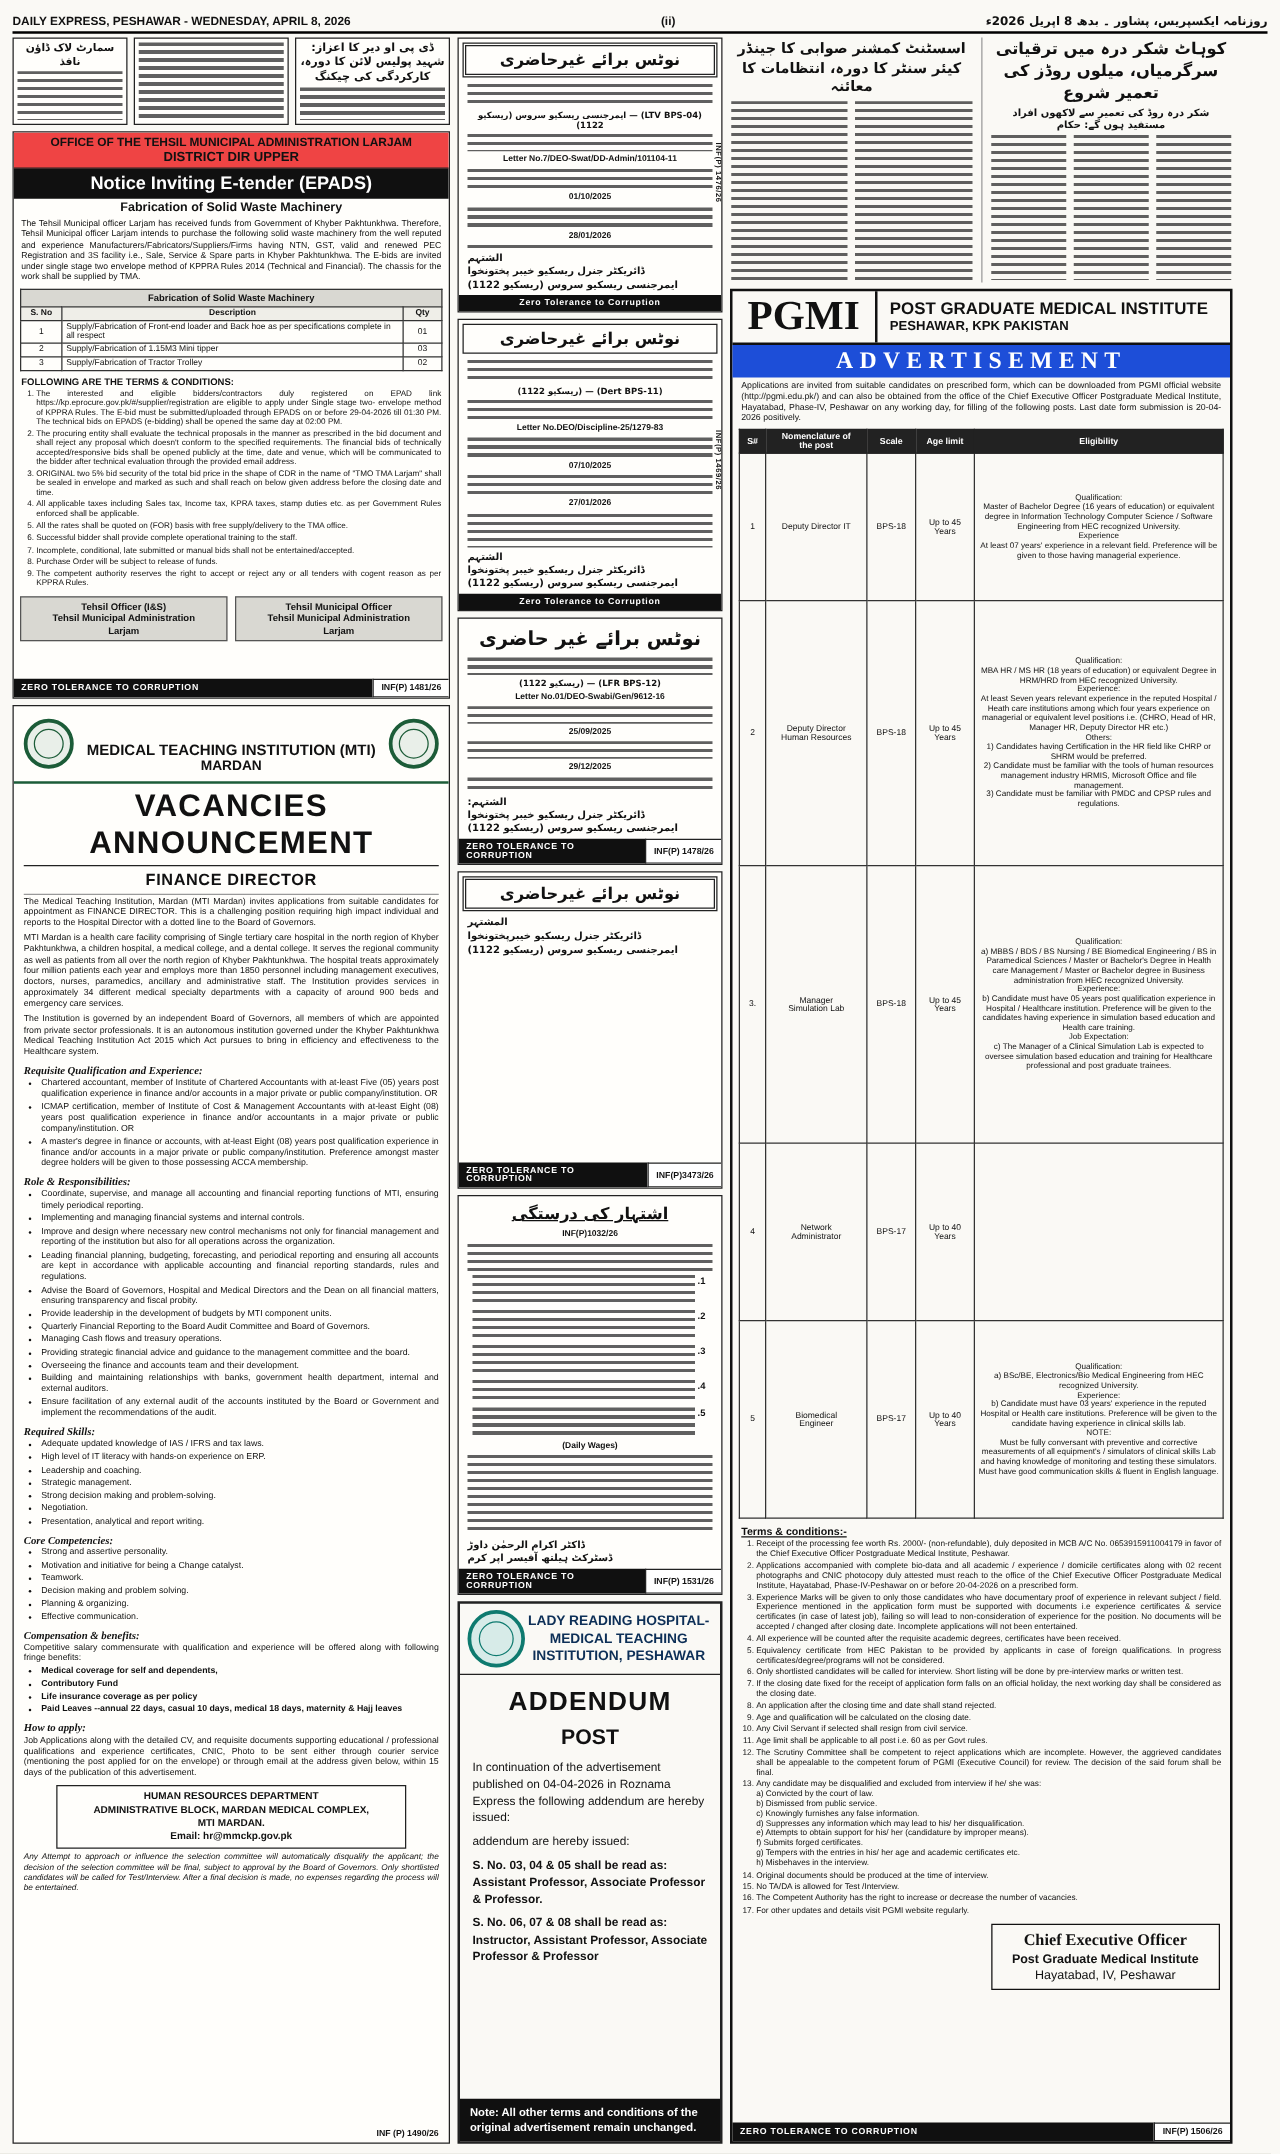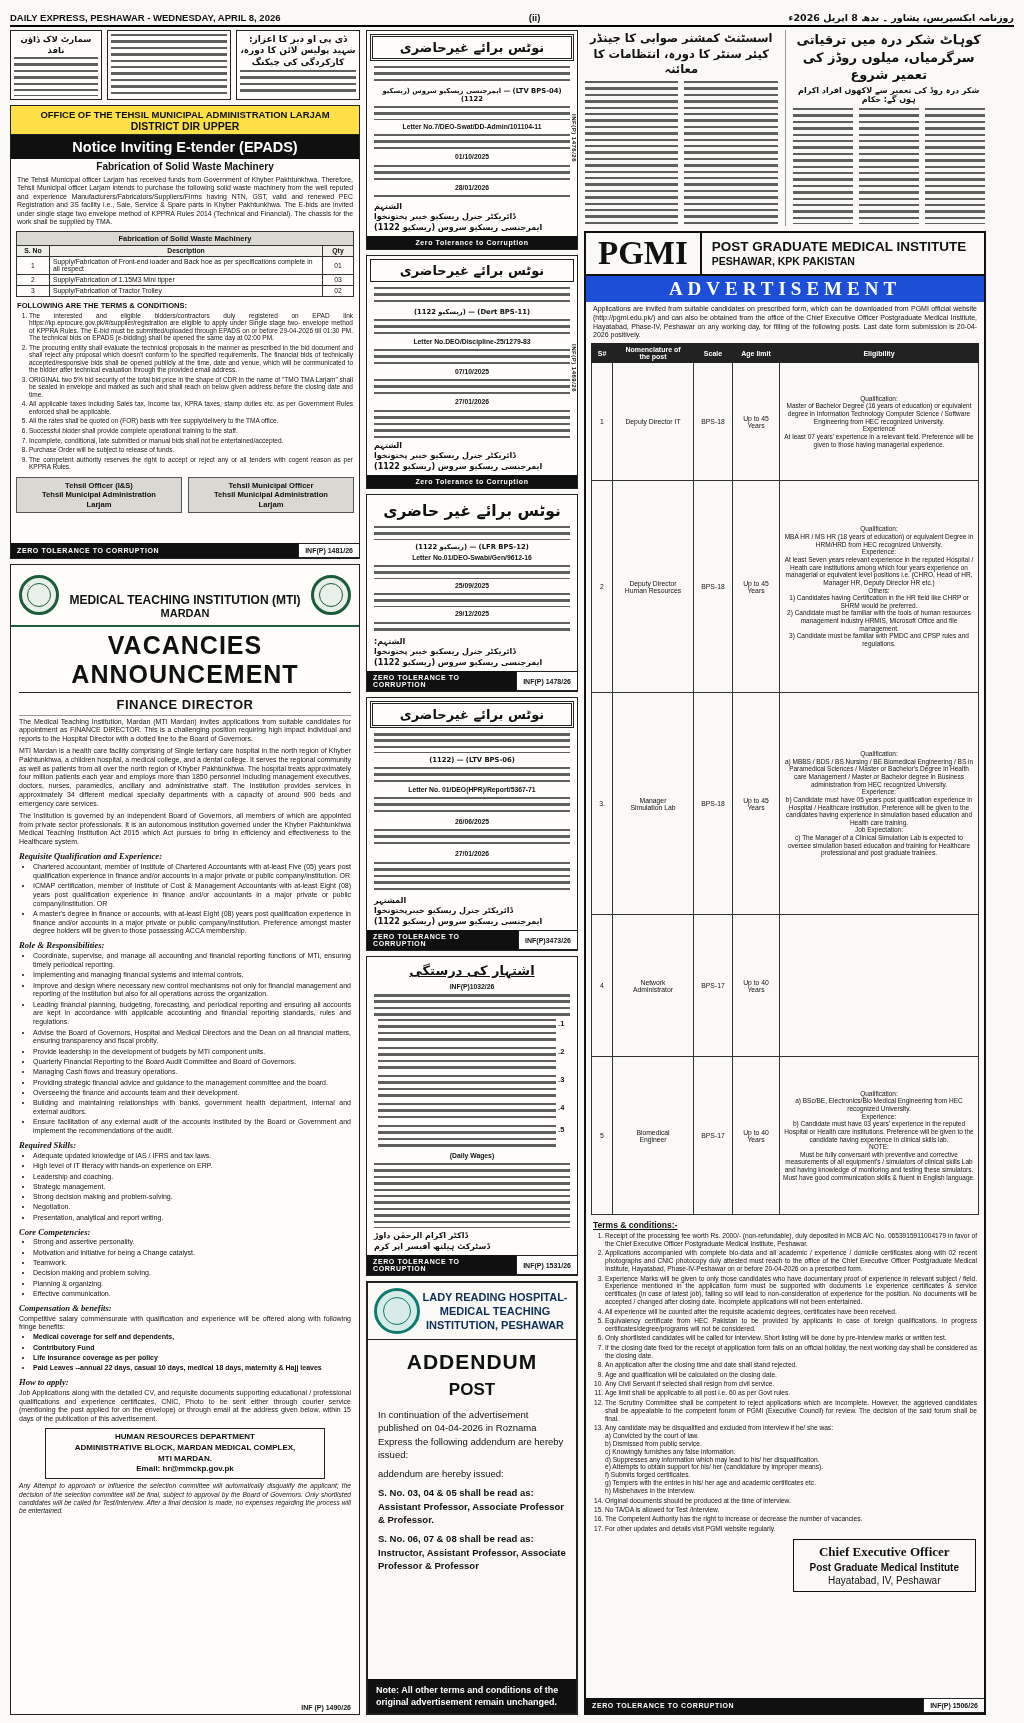--- a/index.html
+++ b/index.html
@@ -18,21 +18,21 @@
   
   .ulines{background:repeating-linear-gradient(to bottom,#3d3d3d 0 2.5px,rgba(0,0,0,0) 2.5px 6.4px);opacity:.82;}
   .frag{font-size:6.8px;font-weight:bold;text-align:center;line-height:1.2;}
   .rtl{direction:rtl;font-family:"DejaVu Sans",sans-serif;}
   
   .strip{display:flex;gap:5px;height:70px;flex:0 0 auto;}
   .strip .box{padding:3px;display:flex;flex-direction:column;gap:2px;}
   .strip-head{font-size:8.5px;font-weight:bold;text-align:center;line-height:1.25;}
   
   .etender{height:452px;flex:0 0 auto;display:flex;flex-direction:column;}
-  .et-office{background:#fde047;text-align:center;font-weight:bold;padding:3px 2px 2px;border-bottom:1px solid #222;}
+  .et-office{background:#ef4444;text-align:center;font-weight:bold;padding:3px 2px 2px;border-bottom:1px solid #222;}
   .et-office .l1{font-size:9.5px;}
   .et-office .l2{font-size:10.5px;}
   .et-titlebar{background:#101010;color:#fff;text-align:center;font-weight:bold;font-size:14.5px;padding:4px 0;}
   .et-sub{text-align:center;font-weight:bold;font-size:10px;padding:2px 0;}
   .et-intro{font-size:6.9px;line-height:1.22;text-align:justify;padding:2px 6px;}
   table.et-t{border-collapse:collapse;margin:2px 5px;font-size:6.8px;}
   table.et-t caption{caption-side:top;background:#d9d8d2;border:1px solid #333;border-bottom:none;font-weight:bold;font-size:7.5px;padding:2px;}
   table.et-t th,table.et-t td{border:1px solid #333;padding:1.5px 3px;}
   table.et-t th{background:#efeee8;font-size:6.8px;}
   .et-terms-h{font-weight:bold;font-size:7.6px;padding:2px 6px 0;}
@@ -360,31 +360,20 @@
         <div>ایمرجنسی ریسکیو سروس (ریسکیو 1122)</div>
       </div>
       <div class="zt-bar">
         <div class="zt">ZERO TOLERANCE TO CORRUPTION</div>
         <div class="inf-box">INF(P) 1478/26</div>
       </div>
     </div>
 
     <div class="box notice" style="height:252px">
       <div class="n-title rtl t-double">نوٹس برائے غیرحاضری</div>
-      <div class="n-body">
-        <div class="ulines" style="height:20px"></div>
-        <div class="frag rtl">(LTV BPS-06) — (1122)</div>
-        <div class="ulines" style="height:16px"></div>
-        <div class="frag">Letter No. 01/DEO(HPR)/Report/5367-71</div>
-        <div class="ulines" style="height:18px"></div>
-        <div class="frag">26/06/2025</div>
-        <div class="ulines" style="height:18px"></div>
-        <div class="frag">27/01/2026</div>
-        <div class="ulines" style="flex:1"></div>
-      </div>
       <div class="n-sign">
         <div>المشتہر</div>
         <div>ڈائریکٹر جنرل ریسکیو خیبرپختونخوا</div>
         <div>ایمرجنسی ریسکیو سروس (ریسکیو 1122)</div>
       </div>
       <div class="zt-bar">
         <div class="zt">ZERO TOLERANCE TO CORRUPTION</div>
         <div class="inf-box">INF(P)3473/26</div>
       </div>
     </div>
@@ -449,21 +438,21 @@
       <div class="news-art">
         <div class="news-h" style="font-size:11.5px">اسسٹنٹ کمشنر صوابی کا جینڈر کیئر سنٹر کا دورہ، انتظامات کا معائنہ</div>
         <div class="news-cols">
           <div class="news-col ulines"></div>
           <div class="news-col ulines"></div>
         </div>
       </div>
       <div class="news-div"></div>
       <div class="news-art">
         <div class="news-h" style="font-size:13px">کوہاٹ شکر درہ میں ترقیاتی سرگرمیاں، میلوں روڈز کی تعمیر شروع</div>
-        <div class="news-sub">شکر درہ روڈ کی تعمیر سے لاکھوں افراد اکرام ہوں گے: حکام</div>
+        <div class="news-sub">شکر درہ روڈ کی تعمیر سے لاکھوں افراد مستفید ہوں گے: حکام</div>
         <div class="news-cols">
           <div class="news-col ulines"></div>
           <div class="news-col ulines"></div>
           <div class="news-col ulines"></div>
         </div>
       </div>
     </div>
 
     <div class="pgmi">
       <div class="pgmi-head">

